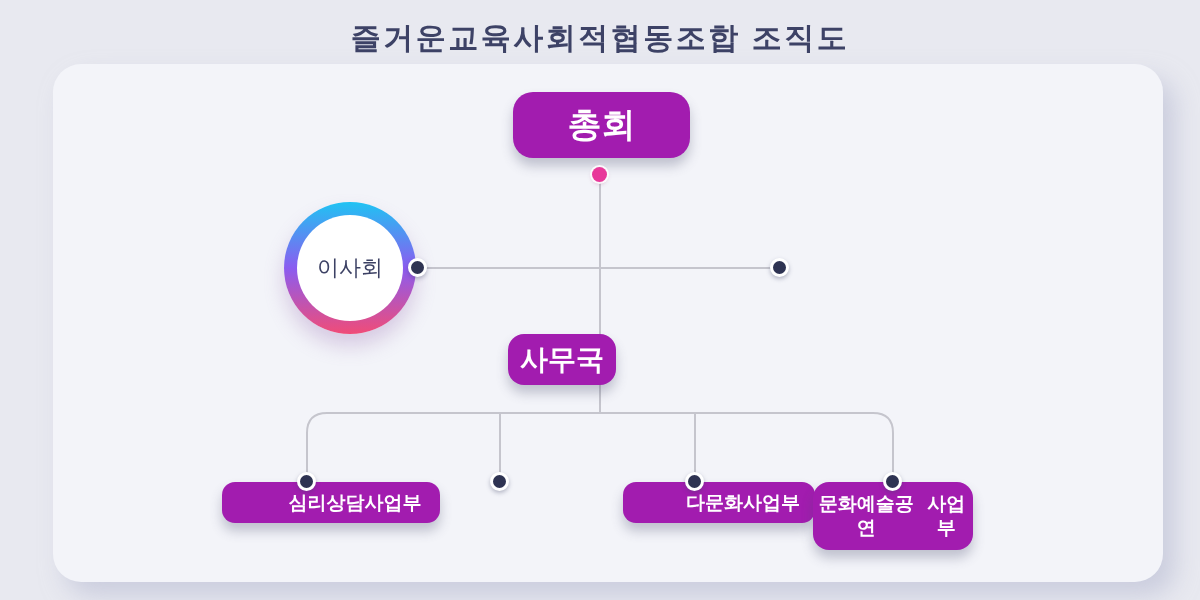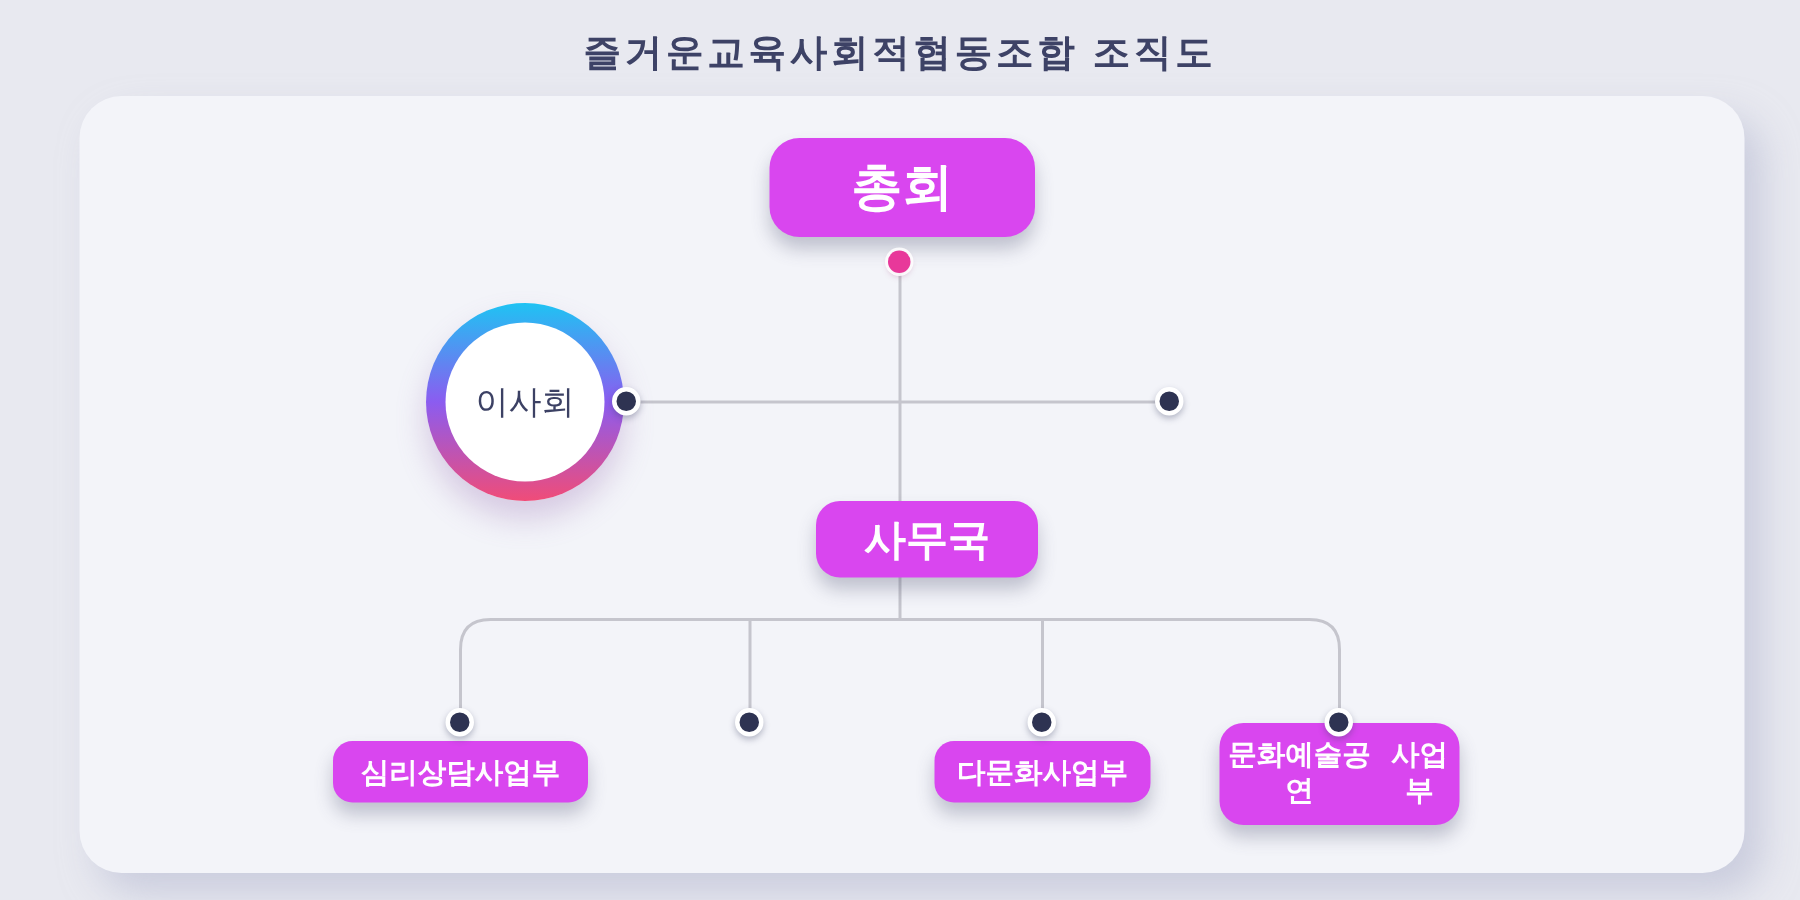--- a/index.html
+++ b/index.html
@@ -8,46 +8,46 @@
     background:#e8e9f0;
     font-family:"Liberation Sans", sans-serif;
     position:relative;
     overflow:hidden;
   }
   .stage{position:absolute;left:0;top:0;width:1200px;height:600px;}
 
   .page-title{
     position:absolute;left:0;top:18px;width:1200px;
     text-align:center;
-    font-size:25px;font-weight:bold;
+    font-size:30px;font-weight:bold;
     letter-spacing:2.5px;
     color:#3d4266;
   }
 
   .card{
     position:absolute;left:53px;top:64px;width:1110px;height:518px;
     background:#f3f4f9;
     border-radius:28px;
     box-shadow:12px 14px 24px rgba(183,186,210,0.6);
   }
 
   svg.connectors{position:absolute;left:0;top:0;z-index:1;}
 
   .navy-box{
     position:absolute;z-index:2;
-    background:#d946ef;
+    background:#a21caf;
     color:#ffffff;
     font-weight:bold;
     display:flex;align-items:center;justify-content:center;
     text-align:center;
     box-shadow:0 8px 12px rgba(72,77,110,0.30);
   }
   .box-assembly{left:513px;top:92px;width:177px;height:66px;border-radius:20px;font-size:34px;}
-  .box-office{left:544px;top:334px;width:148px;height:51px;border-radius:16px;font-size:28px;justify-content:center;}
-  .box-dept{top:494px;height:41px;border-radius:13px;font-size:19px;}
+  .box-office{left:508px;top:334px;width:108px;height:51px;border-radius:16px;font-size:28px;justify-content:center;}
+  .box-dept{top:482px;height:41px;border-radius:13px;font-size:19px;padding-left:48px;}
   .box-dept1{left:222px;width:170px;}
   .box-dept2{left:432px;width:140px;}
   .box-dept3{left:623px;width:144px;}
   .box-dept4{left:813px;top:482px;width:160px;height:68px;border-radius:16px;font-size:19px;line-height:1.25;flex-direction:row;}
 
   .ring-circle{
     position:absolute;z-index:2;
     width:132px;height:132px;border-radius:50%;
     background:linear-gradient(180deg,#1fc3f3 0%,#8b5cf0 50%,#f04c78 100%);
     padding:0;

